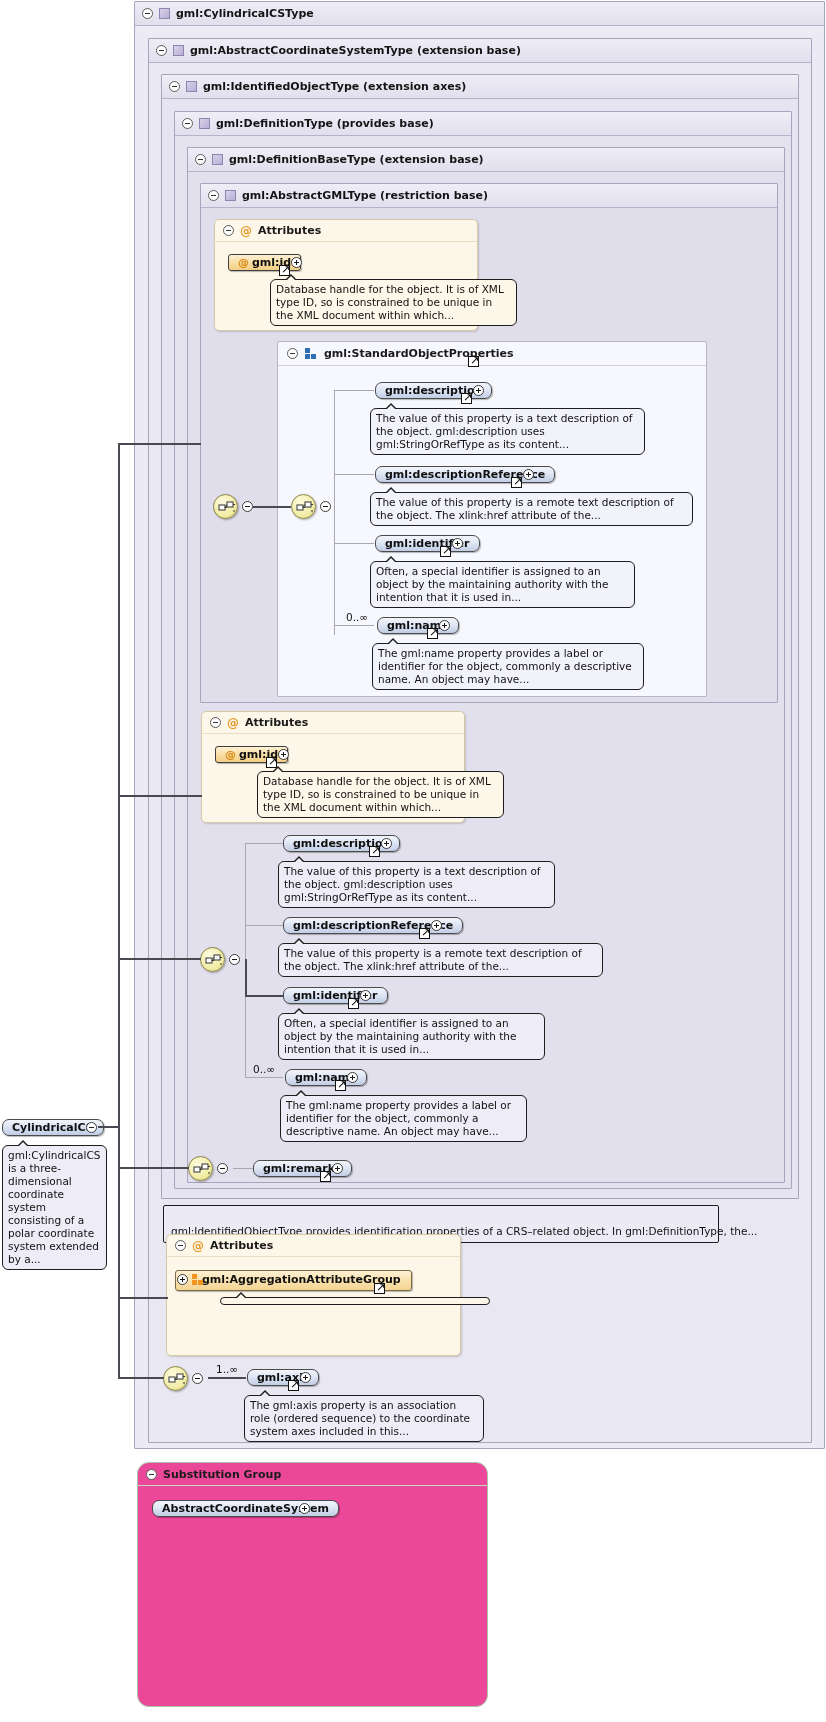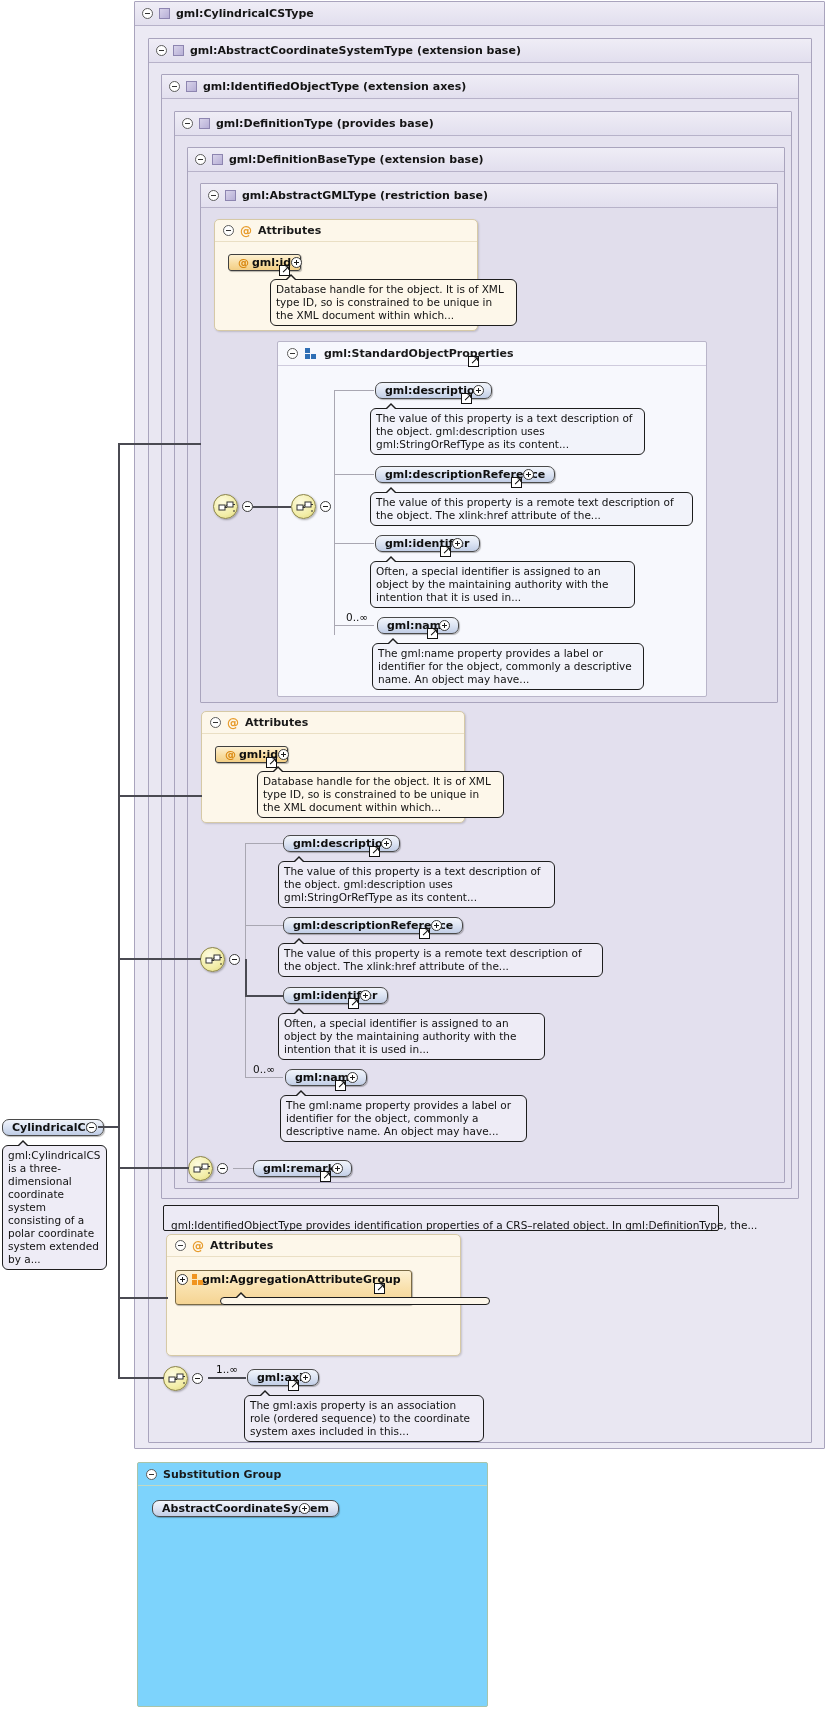--- a/index.html
+++ b/index.html
@@ -167,21 +167,21 @@
   }
   .bub.onwhite .tip::after{ border-bottom-color:#f2f3fa; }
   .bub.oncream .tip::after{ border-bottom-color:#fdf7ea; }
 
   
   .docbar{
     position:absolute;
     border:1px solid #1d1d1d; border-radius:2px;
     background:#eceaf5;
     font-size:10.5px; line-height:15px; color:#111;
-    padding:12px 7px; white-space:nowrap;
+    padding:18px 7px; white-space:nowrap;
   }
 
   
   .seq{
     position:absolute; width:25px; height:25px; border-radius:50%;
     background: radial-gradient(circle at 38% 32%, #fdfbe0, #f2eda6 62%, #ddd47a 100%);
     border:1px solid #8a8347;
     box-shadow:1px 1px 2px rgba(0,0,0,.3);
   }
   .seq svg{ position:absolute; left:4px; top:5px; }
@@ -189,23 +189,23 @@
   
   .ln{ position:absolute; background:#8e8e96; }
   .ln.thin{ background:#a9a7b2; }
   .ln.dark{ background:#4a4a52; }
 
   .card{ position:absolute; font-size:10.5px; color:#111; white-space:nowrap; }
 
   
   .subbox{
     position:absolute;
-    background:#7dd3fc;
+    background:#ec4899;
     border:1px solid #a9c4a9;
-    border-radius:2px;
+    border-radius:12px;
   }
   .subbox > .shdr{
     position:absolute; left:0; top:0; right:0; height:23px;
     display:flex; align-items:center; gap:6px; padding-left:8px;
     border-bottom:1px solid #c2d8c2;
     font-size:11px; font-weight:600;
   }
   .bub.ongreen{ background:#eef6ee; }
   .bub.ongreen .tip::after{ border-bottom-color:#eef6ee; }
 </style>
@@ -443,21 +443,21 @@
     <span>gml:IdentifiedObjectType provides identification properties of a CRS–related object. In gml:DefinitionType, the...</span>
   </div>
 
   <div class="attrbox" style="left:166px; top:1234px; width:295px; height:122px;">
     <div class="ahdr">
       <span class="circ"></span>
       <span class="at">@</span>
       <span>Attributes</span>
     </div>
   </div>
-  <div class="pill grouppill" style="left:175px; top:1270px; height:35px; line-height:17px; padding-left:26px; padding-right:10px;">
+  <div class="pill grouppill" style="left:175px; top:1270px; height:21px; line-height:17px; padding-left:26px; padding-right:10px;">
     <span>gml:AggregationAttributeGroup</span>
   </div>
   <div class="pm plus" style="left:177px; top:1274px;"></div>
   <span class="grpico orange" style="position:absolute; left:192px; top:1274px;">
       <i></i>
       <i></i>
       <i></i>
     </span>
   <div class="linkbadge" style="left:374px; top:1283px;"></div>
   <div class="bub oncream" style="left:172px; top:1297px; width:270px;">

